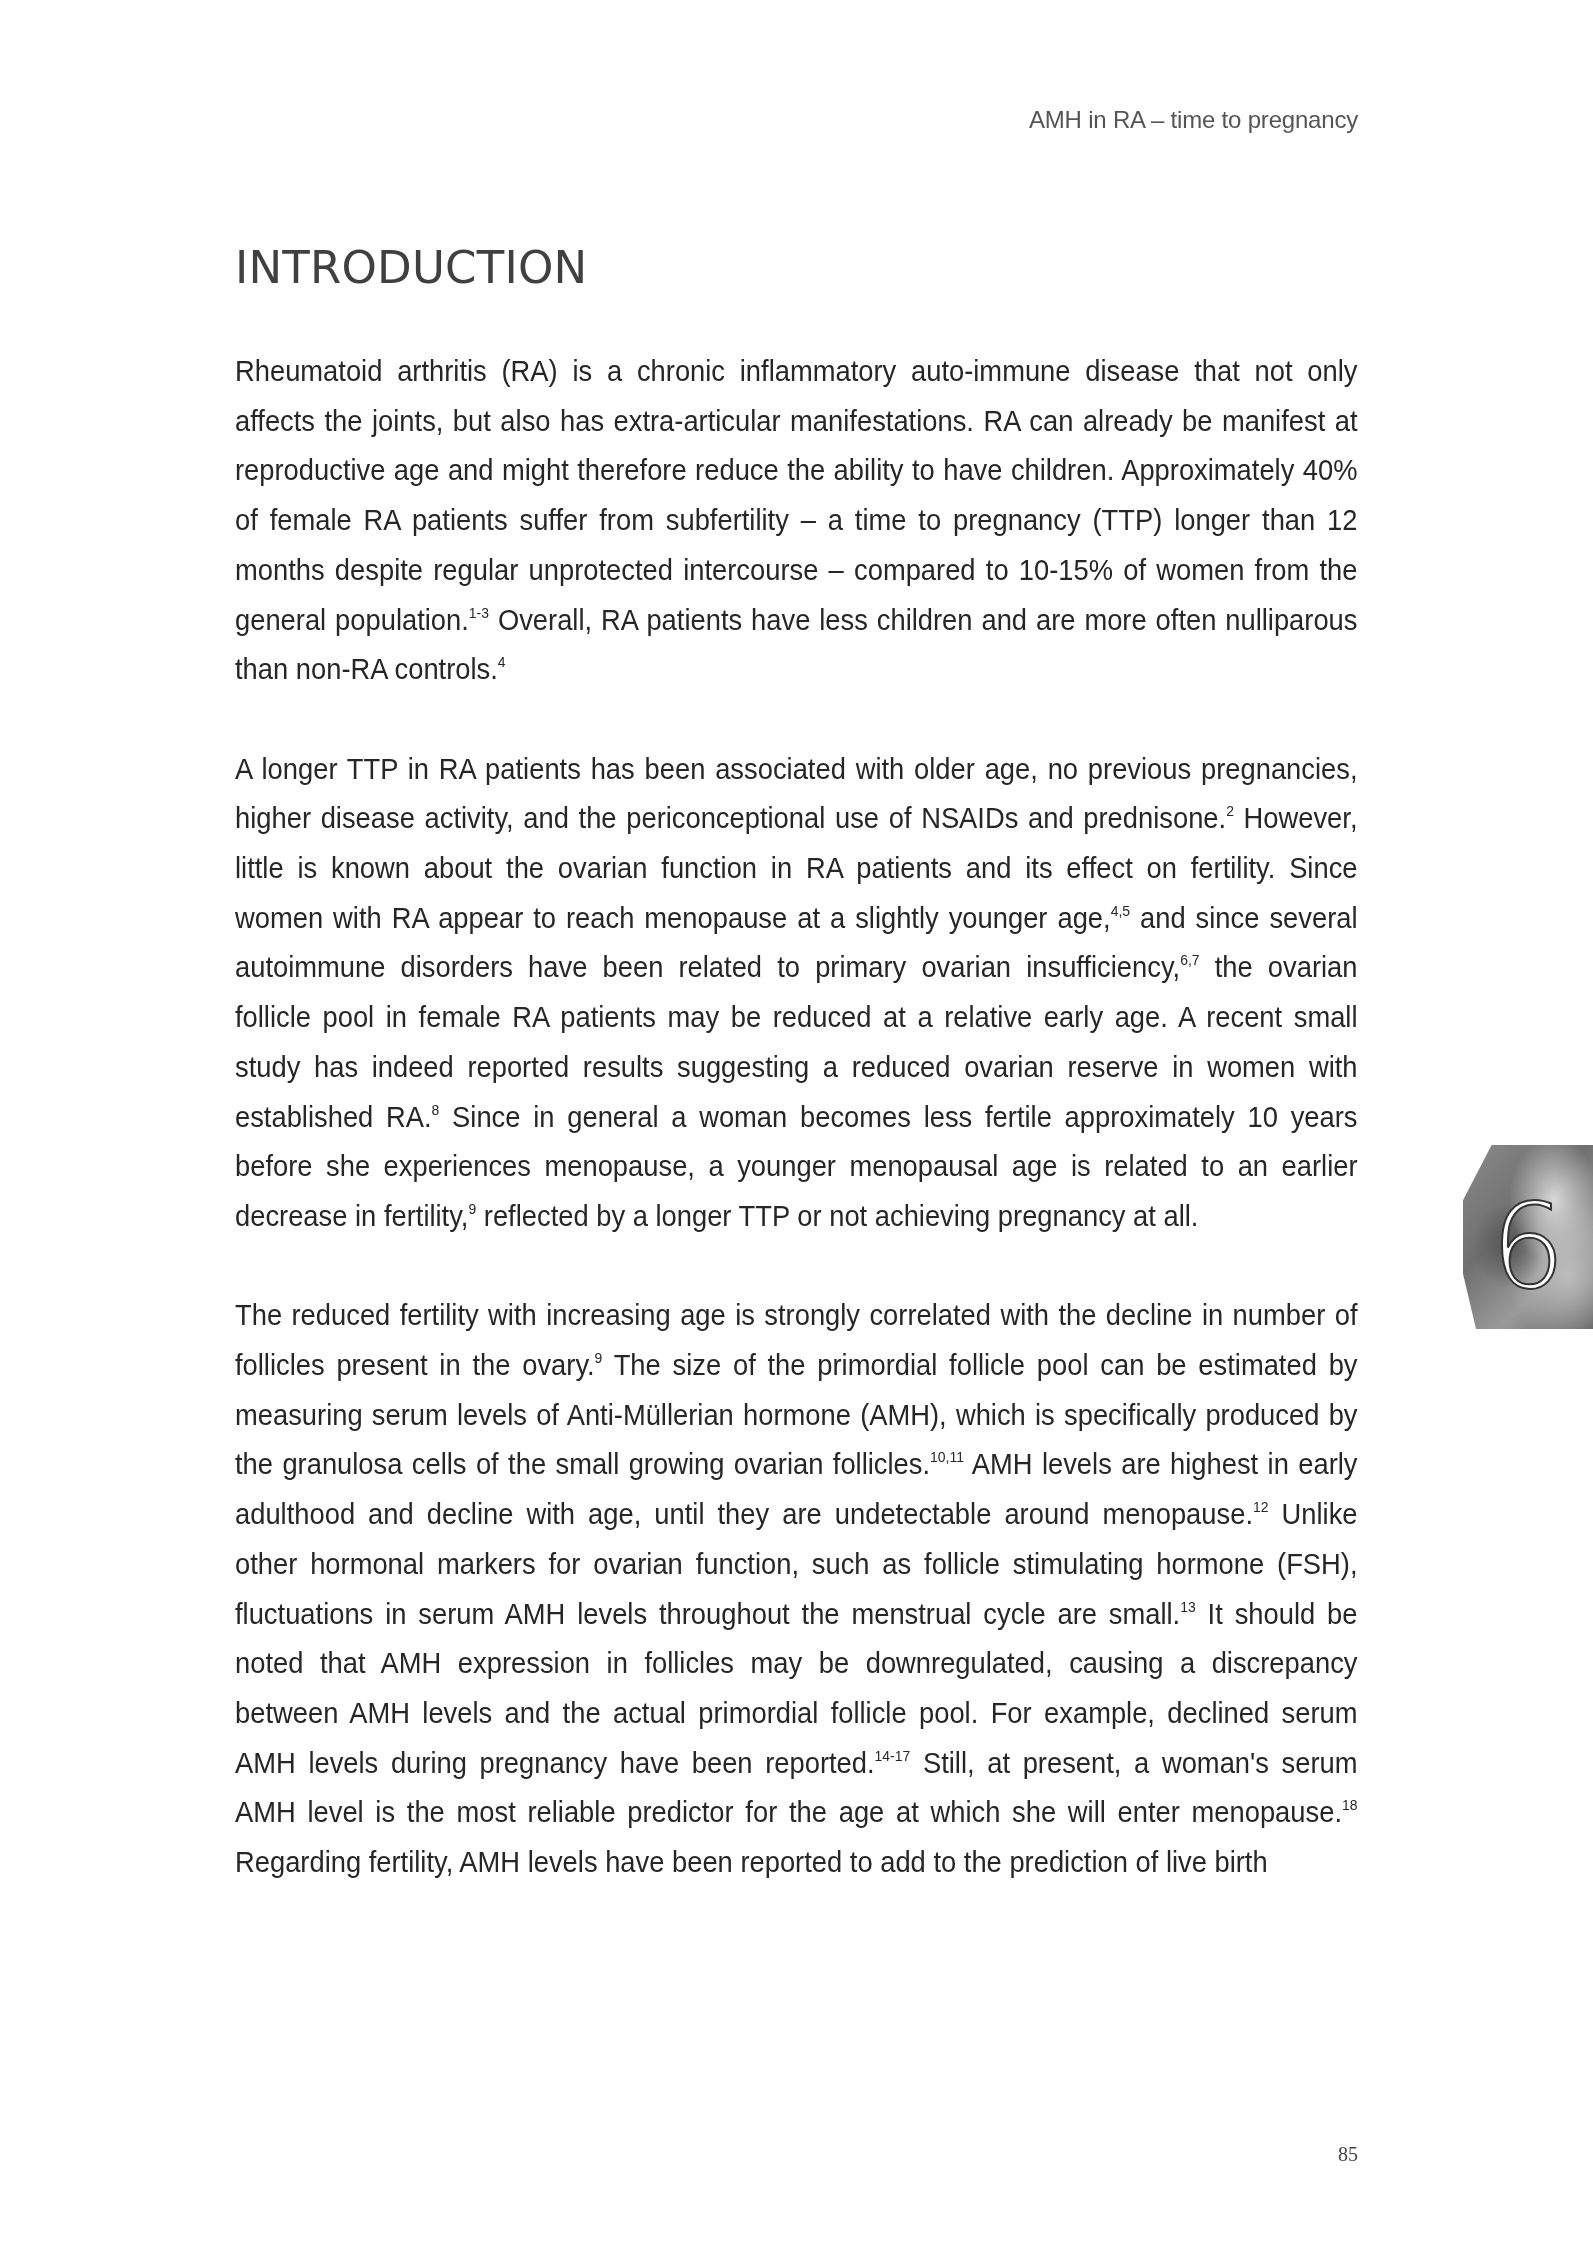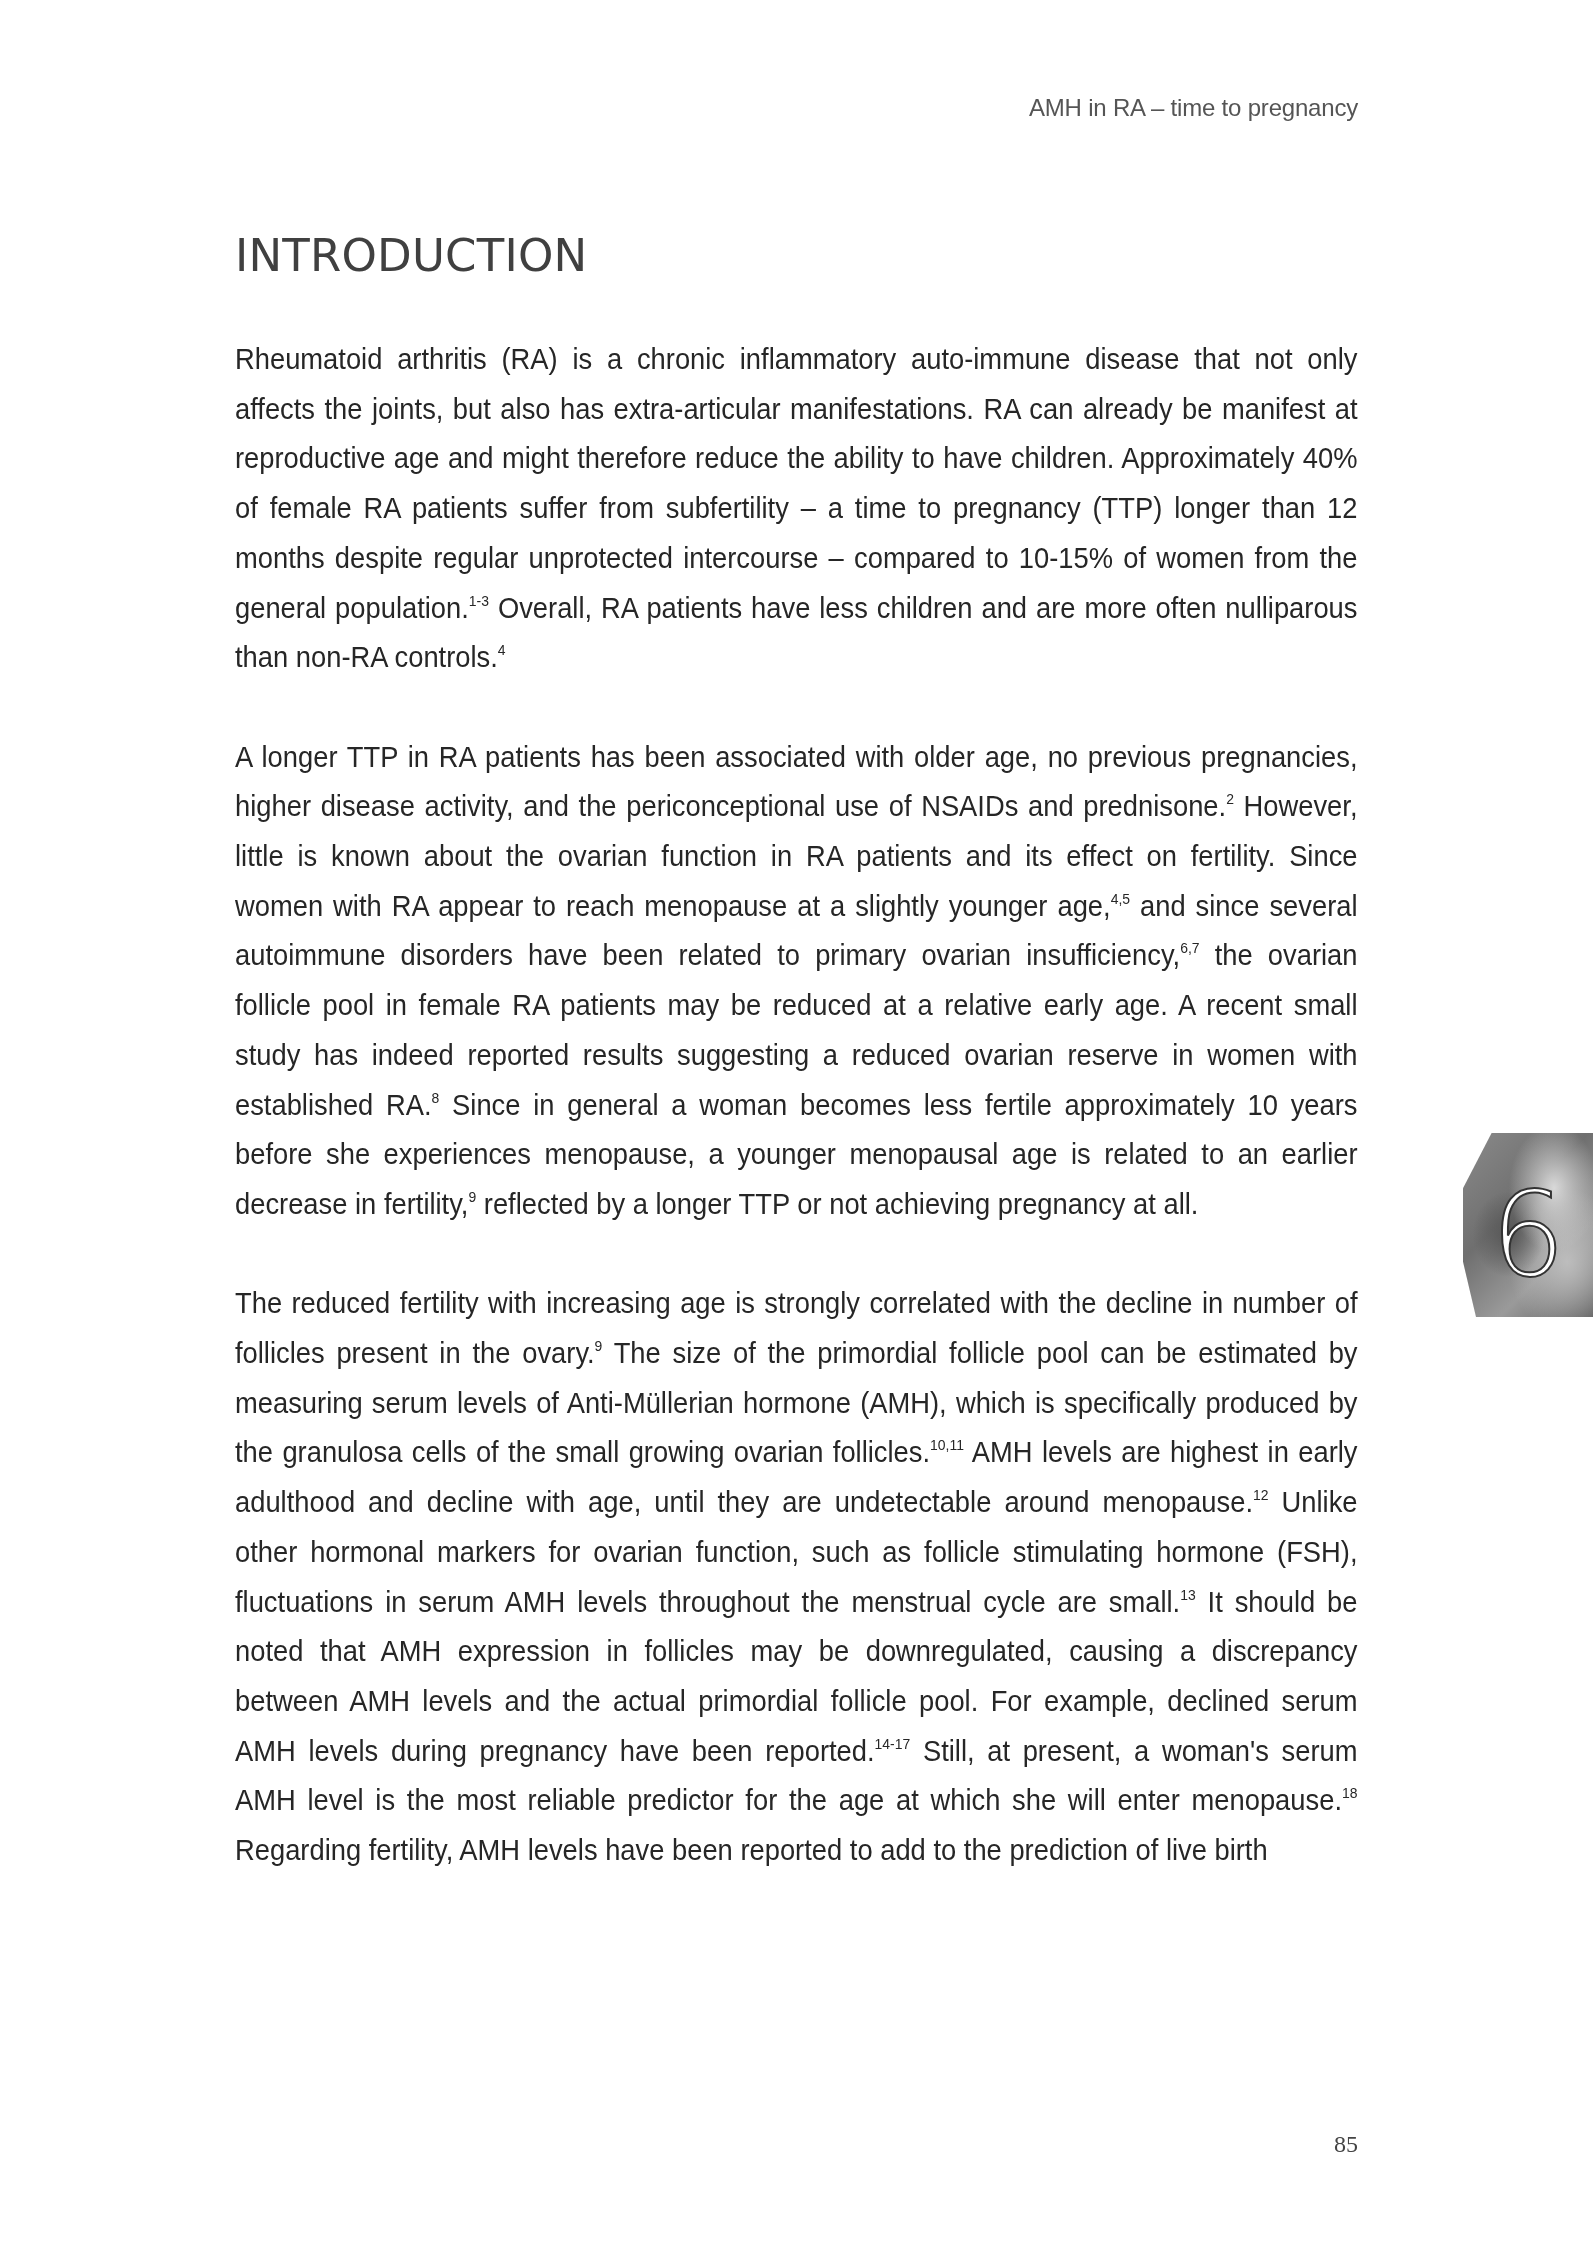--- a/index.html
+++ b/index.html
@@ -1,17 +1,17 @@
 <!DOCTYPE html>
 <html><head>
 <meta charset="utf-8">
 <style>
   html, body { margin: 0; padding: 0; background: #ffffff; }
   body { width: 1593px; height: 2250px; position: relative; overflow: hidden; }
-  .page { position: absolute; left: 0; top: 0; width: 1593px; height: 1759px; background: #fff; }
+  .page { position: absolute; left: 0; top: 12px; width: 1593px; height: 1759px; background: #fff; }
   .running-header {
     position: absolute; right: 235px; top: 94px;
     font-family: "Liberation Sans", sans-serif; font-size: 24px; color: #555;
     letter-spacing: -0.2px;
   }
   .section-title {
     position: absolute; left: 235px; top: 229px;
     font-family: "DejaVu Sans", sans-serif; font-size: 45px; color: #404040;
     font-weight: normal; margin: 0; letter-spacing: 0.2px;
   }
@@ -33,21 +33,21 @@
     clip-path: polygon(22% 0, 100% 0, 100% 100%, 10% 100%, 0 70%, 0 30%);
   }
   .chapter-number {
     position: absolute; left: 1463px; top: 1133px; width: 130px; height: 184px;
     display: flex; align-items: center; justify-content: center;
     font-family: "DejaVu Sans", sans-serif; font-size: 118px; font-weight: 200;
     color: #ffffff; -webkit-text-stroke: 2px #333; padding-top: 18px; box-sizing: border-box;
   }
   .page-number {
     position: absolute; right: 235px; top: 2131px;
-    font-family: "Liberation Serif", serif; font-size: 24px; color: #444;
+    font-family: "Liberation Serif", serif; font-size: 20px; color: #444;
   }
 </style>
 </head>
 <body>
 
 <div class="page">
   <div class="running-header">AMH in RA – time to pregnancy</div>
 
   <h1 class="section-title">INTRODUCTION</h1>
 

